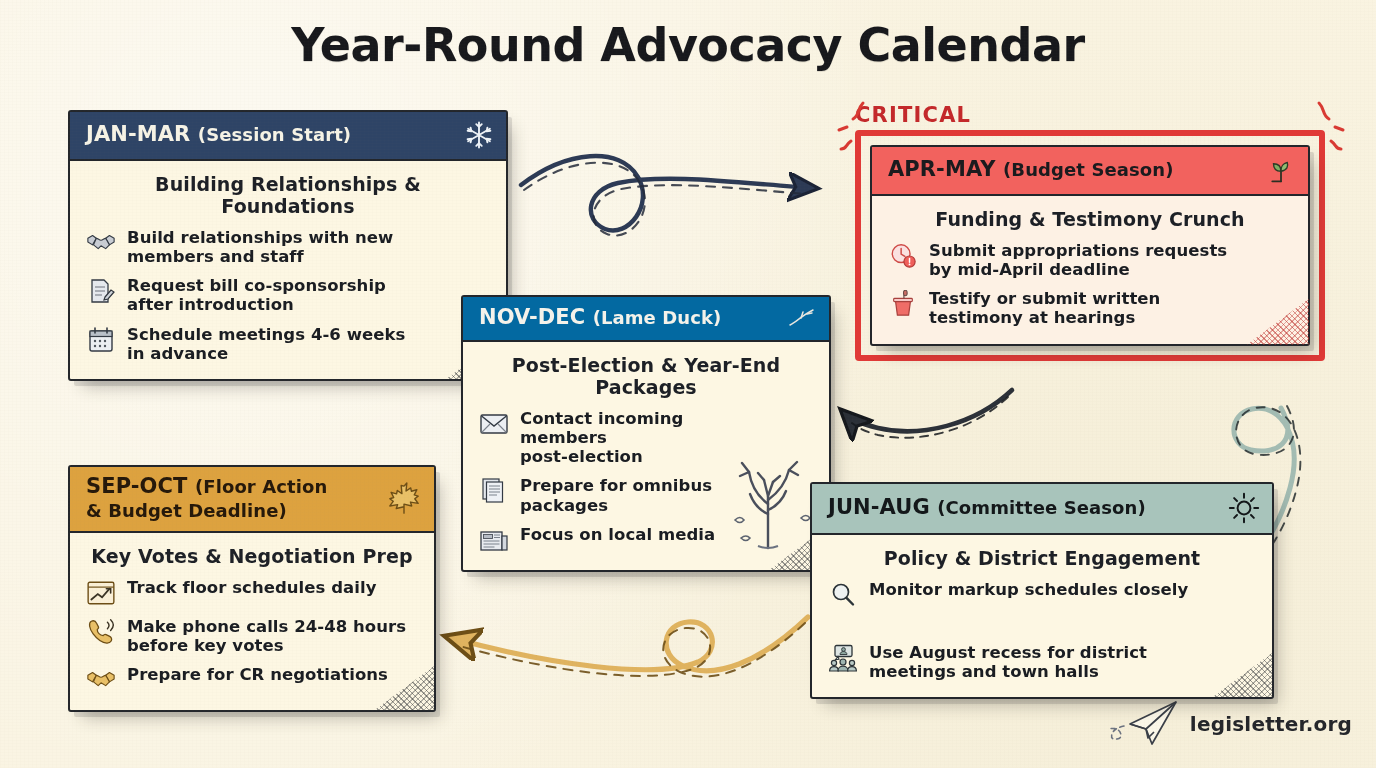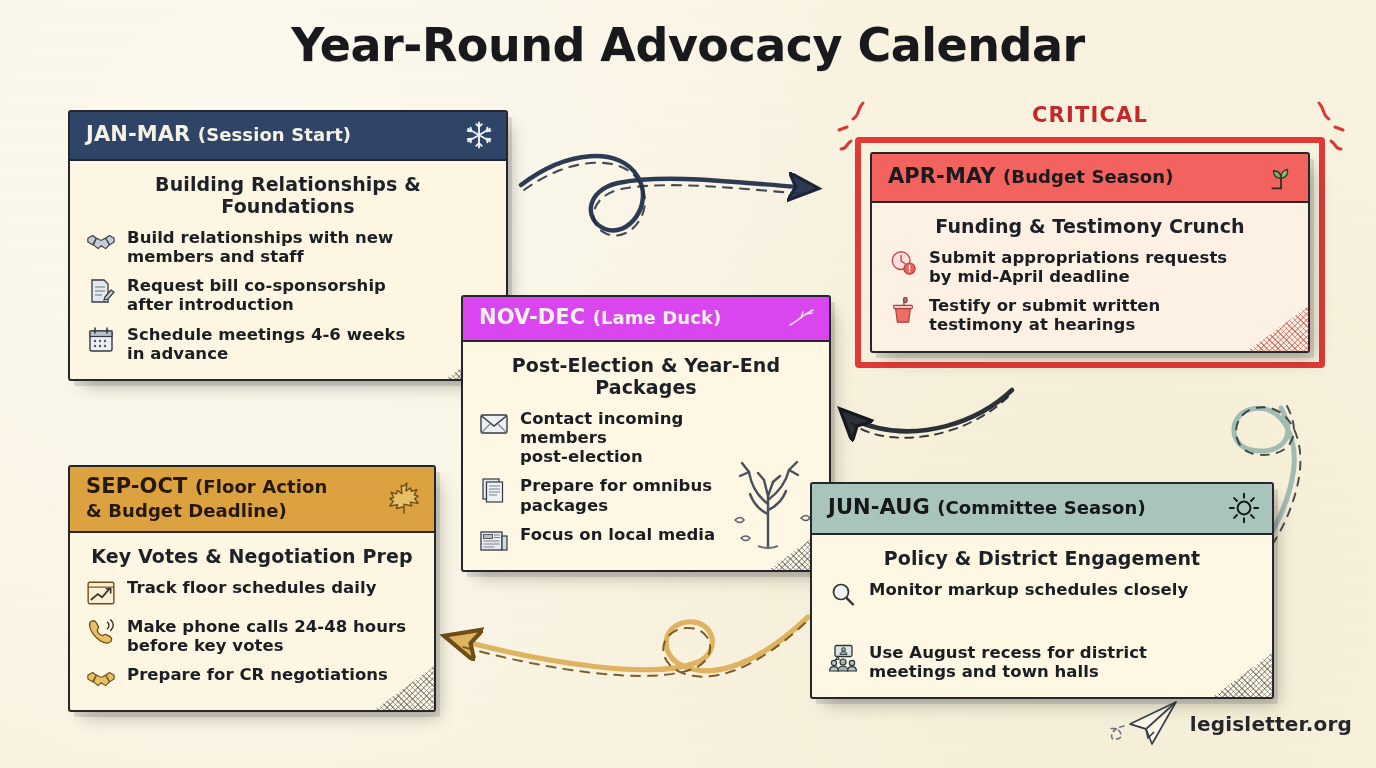--- a/index.html
+++ b/index.html
@@ -106,40 +106,39 @@
     letter-spacing: .05px;
     white-space: pre-line;
   }
 
   
   #card-jan  { left: 68px;  top: 110px; width: 440px; }
   #card-jan .card-head { background: #2e4466; }
   #card-jan .card-head .ttl { color: #f6f3e6; }
 
   #card-nov  { left: 461px; top: 295px; width: 370px; z-index: 4; }
-  #card-nov .card-head { background: #d946ef; }
+  #card-nov .card-head { background: #0369a1; }
   #card-nov .card-head .ttl { color: #f4f2ea; }
 
   #card-sep  { left: 68px;  top: 465px; width: 368px; }
   #card-sep .card-head { background: #dda23f; }
   #card-sep .card-head .ttl { color: #25180a; }
 
   #card-jun  { left: 810px; top: 482px; width: 464px; z-index: 4; }
   #card-jun .card-head { background: #a8c4bb; }
   #card-jun .card-head .ttl { color: #14181a; }
 
   
   #critical-wrap { position: absolute; left: 855px; top: 103px; width: 470px; z-index: 5; }
   #critical-label {
-    text-align: center;
     font-size: 21px;
     font-weight: 700;
     color: #c3292b;
     letter-spacing: 1.2px;
-    margin-bottom: 10px;
+    margin-bottom: 3px;
   }
   #critical-frame {
     position: relative;
     border: 6px solid #e03a37;
     border-radius: 4px;
     padding: 9px;
     background: transparent;
   }
   #card-apr { position: relative; left: 0; top: 0; width: 100%; background: #fdf1e4; }
   #card-apr .card-head { background: #f2625e; }

